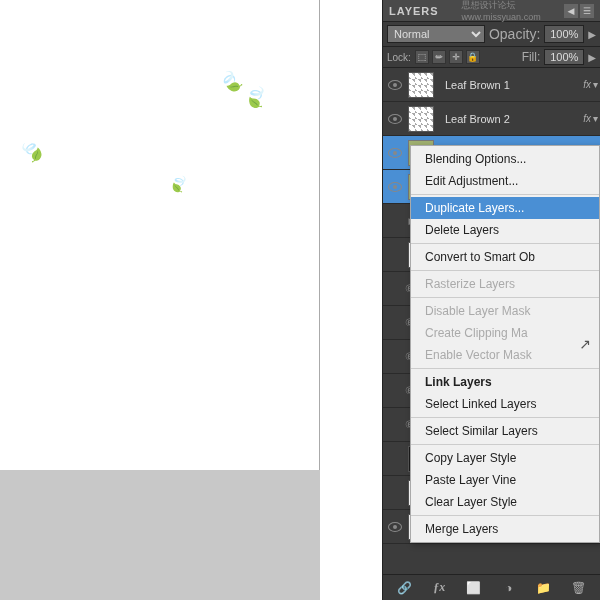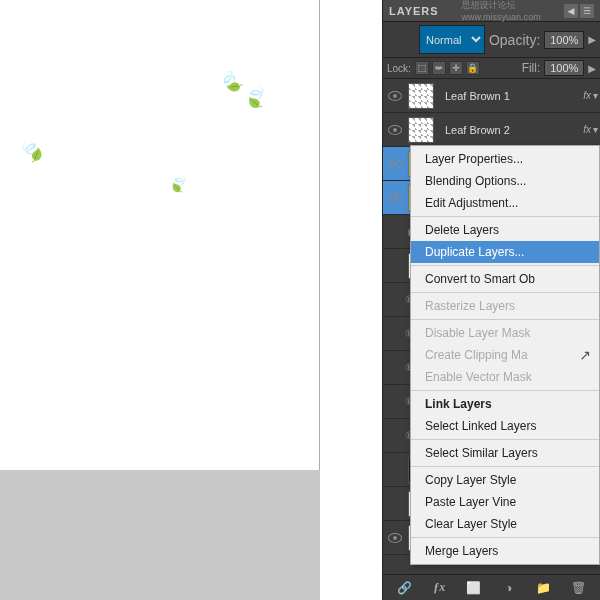--- a/index.html
+++ b/index.html
@@ -102,27 +102,26 @@
       display: flex;
       align-items: center;
       padding: 3px 4px;
       gap: 4px;
       background: #3c3c3c;
       border-bottom: 1px solid #222;
     }
 
     .blend-select {
       flex: 1;
-      height: 29px;
-      background: #0369a1;
+      height: 18px;
+      background: #737373;
       border: 1px solid #222;
       color: #ddd;
       font-size: 11px;
       padding: 0 2px;
-      margin-left: 32px;
     }
 
     .opacity-label {
       color: #aaa;
       font-size: 14px;
     }
 
     .opacity-input {
       width: 40px;
       height: 18px;
@@ -546,29 +545,28 @@
     <span class="footer-btn">🔗</span>
     <span class="footer-btn" style="font-style:italic;font-weight:bold;font-family:serif;">ƒx</span>
     <span class="footer-btn">⬜</span>
     <span class="footer-btn">◑</span>
     <span class="footer-btn">📁</span>
     <span class="footer-btn">🗑</span>
   </div>
 </div>
 
 <div class="context-menu">
-  <div class="ctx-item">Layer Properties...</div>
   <div class="ctx-item">Blending Options...</div>
   <div class="ctx-item">Edit Adjustment...</div>
   <div class="ctx-separator"></div>
-  <div class="ctx-item">Delete Layers</div>
   <div class="ctx-item active">
     Duplicate Layers...
     <span class="cursor-indicator">↗</span>
   </div>
+  <div class="ctx-item">Delete Layers</div>
   <div class="ctx-separator"></div>
   <div class="ctx-item">Convert to Smart Ob</div>
   <div class="ctx-separator"></div>
   <div class="ctx-item disabled">Rasterize Layers</div>
   <div class="ctx-separator"></div>
   <div class="ctx-item disabled">Disable Layer Mask</div>
   <div class="ctx-item disabled">Create Clipping Ma</div>
   <div class="ctx-item disabled">Enable Vector Mask</div>
   <div class="ctx-separator"></div>
   <div class="ctx-item bold">Link Layers</div>

